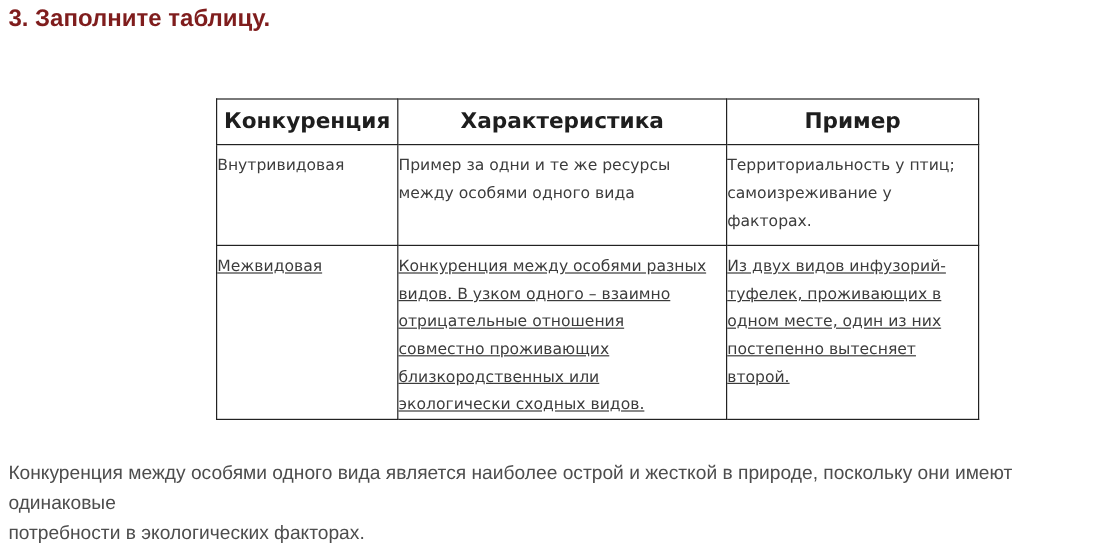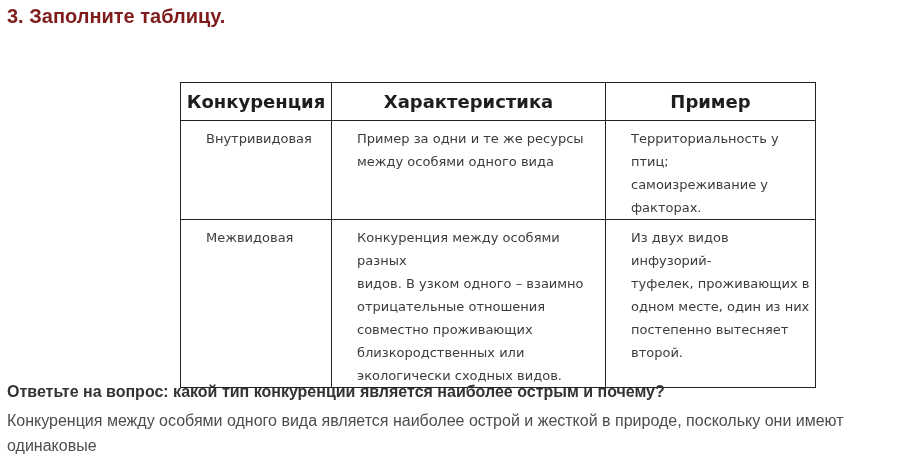--- a/index.html
+++ b/index.html
@@ -55,28 +55,28 @@
     height: 38px;
     font-size: 18px;
     font-weight: bold;
     color: #1e1e1e;
     text-align: center;
     vertical-align: middle;
     padding: 0 4px;
   }
   .competition-table td {
     vertical-align: top;
-    padding: 6px 4px 0 25px;
+    padding: 6px 4px 0 0;
     font-size: 13px;
     line-height: 23px;
     color: #3c3c3c;
     white-space: pre-line;
   }
   .competition-table tr.row-1 td { height: 84px; }
-  .competition-table tr.row-2 td { height: 108px; }
+  .competition-table tr.row-2 td { height: 108px; text-decoration: underline; }
 
   .question-block {
     position: absolute;
     left: 7px;
     top: 382px;
     width: 906px;
   }
   .question-prompt {
     margin: 0 0 6px 0;
     font-size: 16px;
@@ -133,18 +133,17 @@
         <td>Из двух видов инфузорий-
 туфелек, проживающих в
 одном месте, один из них
 постепенно вытесняет
 второй.</td>
       </tr>
     </tbody>
   </table>
 
   <div class="question-block">
-    <p class="question-prompt">Ответьте на вопрос: какой тип конкуренции является наиболее острым и почему?</p>
     <p class="question-answer">Конкуренция между особями одного вида является наиболее острой и жесткой в природе, поскольку они имеют одинаковые
 потребности в экологических факторах.</p>
   </div>
 
 </div>
 
 </body></html>

